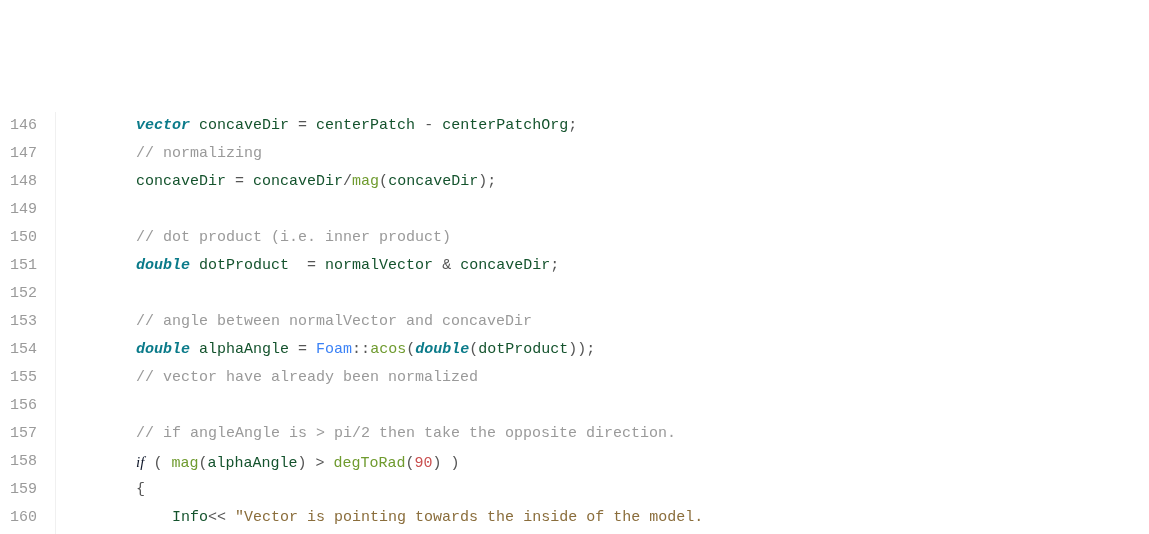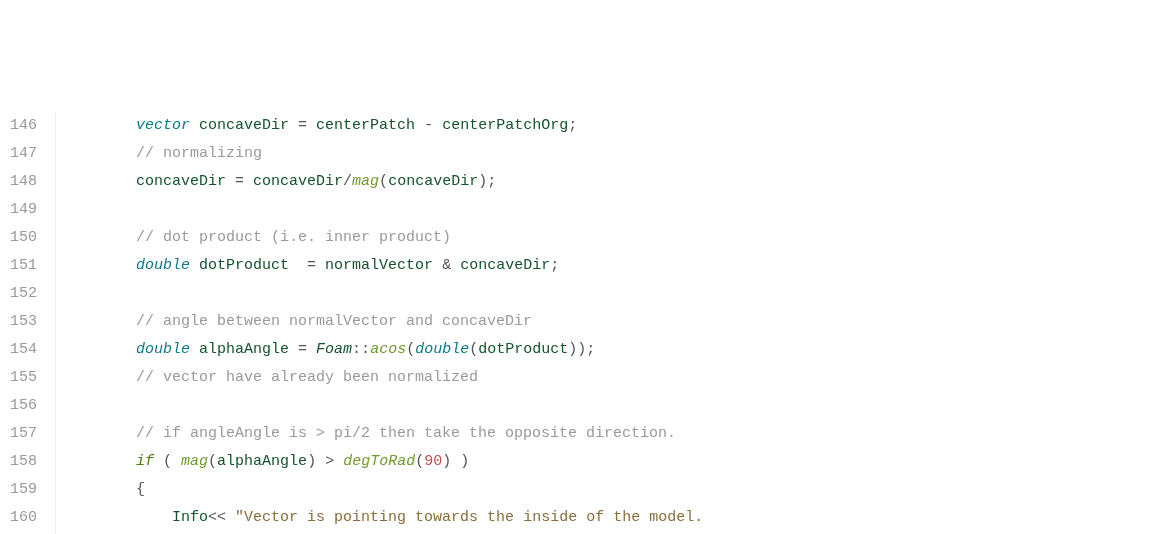--- a/index.html
+++ b/index.html
@@ -22,25 +22,25 @@
     color: #9a9a9a;
     padding: 0 18px 0 10px;
     user-select: none;
     border-right: 1px solid #f0f0f0;
   }
   .code {
     flex: 1 1 auto;
     padding-left: 8px;
   }
   .line { height: 28px; }
-  .kw-type { color: #0b7b8a; font-style: italic; font-weight: 400; }
-  .kw-ctrl { color: #4d7c0f; font-style: italic; }
+  .kw-type { color: #0b7b8a; font-style: italic; font-weight: 700; }
+  .kw-ctrl { color: #0f172a; font-style: italic; font-family: Liberation Serif, serif; }
   .ident   { color: #14532d; }
-  .fn      { color: #6f9b2f; font-style: italic; }
-  .ns      { color: #14532d; font-style: italic; }
+  .fn      { color: #6f9b2f; }
+  .ns      { color: #3b82f6; }
   .op      { color: #555; }
   .punct   { color: #555; }
   .comment { color: #9a9a9a; }
   .num     { color: #c94f4f; text-align: center; }
   .str     { color: #8a6d3b; }
 </style>
 </head>
 <body>
 
 

